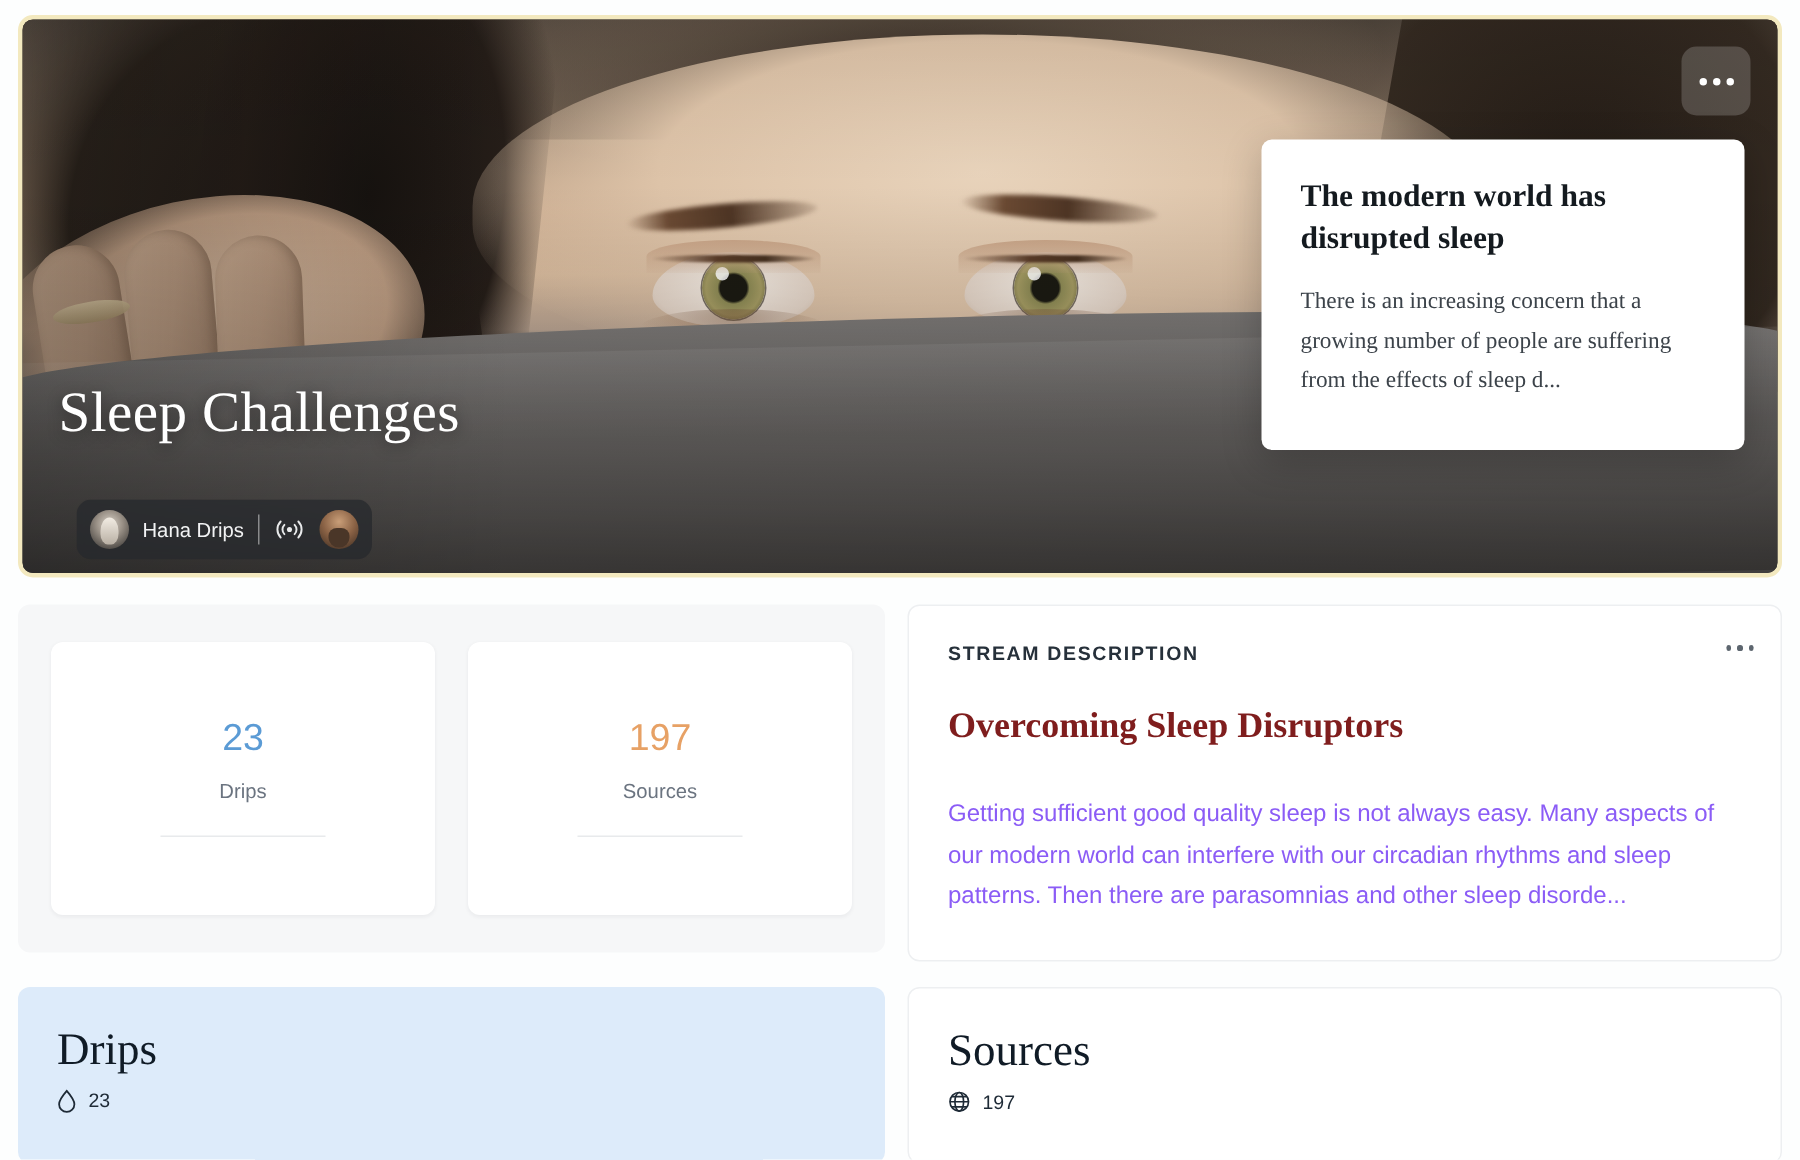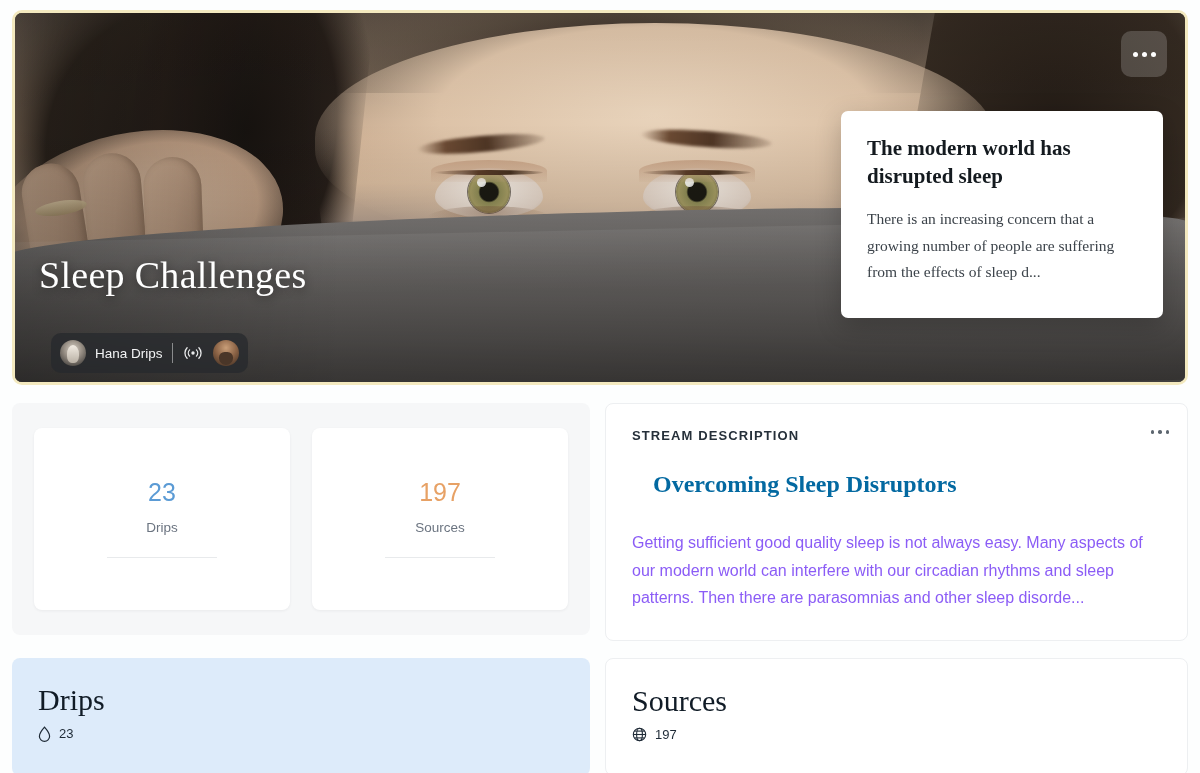--- a/index.html
+++ b/index.html
@@ -268,21 +268,21 @@
   }
   .hero-menu-btn i {
     width: 5px; height: 5px; border-radius: 50%;
     background: #ffffff;
     display: block;
   }
 
   
   .hero-card {
     position: absolute;
-    right: 22px; top: 98px;
+    right: 22px; top: 80px;
     width: 322px;
     background: #ffffff;
     border-radius: 7px;
     padding: 24px 26px 26px 26px;
     box-shadow: 0 8px 26px rgba(0,0,0,0.22);
   }
   .hero-card h2 {
     font-family: "Liberation Serif", serif;
     font-size: 21px;
     line-height: 1.33;
@@ -399,23 +399,22 @@
     font-size: 13px;
     font-weight: bold;
     letter-spacing: 1.1px;
     color: #26303a;
     margin-bottom: 28px;
   }
   .desc-title {
     font-family: "Liberation Serif", serif;
     font-size: 24px;
     font-weight: bold;
-    color: #0369a1;
+    color: #7f1d1d;
     margin-bottom: 17px;
-    margin-left: 21px;
   }
   .desc-body {
     font-family: Liberation Sans, sans-serif;
     font-size: 16px;
     line-height: 1.73;
     color: #8b5cf6;
     margin-top: 31px;
   }
   .desc-menu {
     position: absolute;

